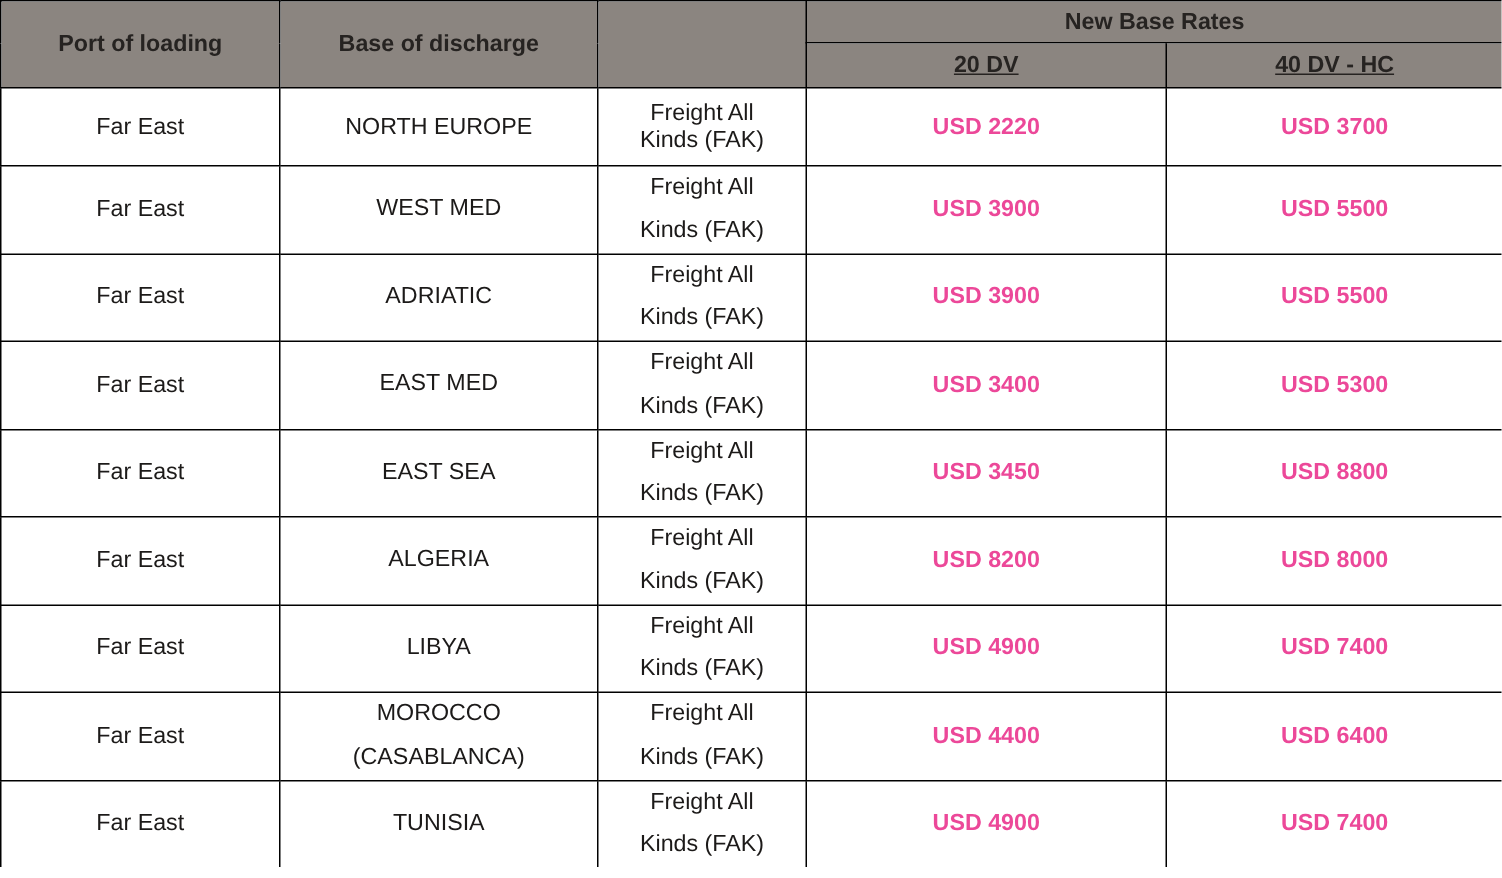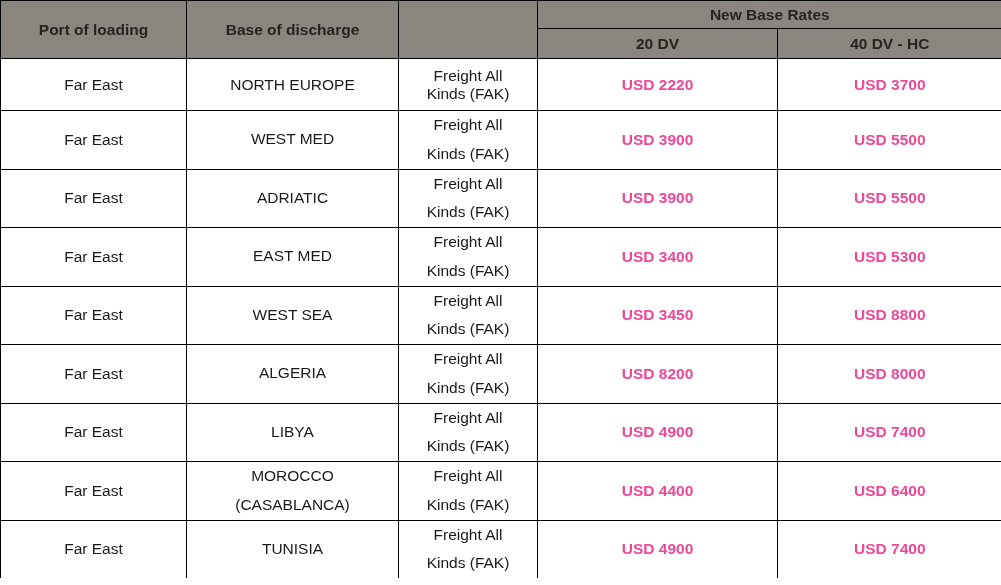--- a/index.html
+++ b/index.html
@@ -36,21 +36,21 @@
   
   table.rates th:last-child, table.rates td:last-child { border-right: none; }
   table.rates tr:last-child td { border-bottom: none; }
 
   thead th {
     background: #8b8580;
     color: #262321;
     font-weight: 700;
   }
   tr.hrow-top th { height: 27px; }
-  tr.hrow-sub th { height: 29px; }
+  tr.hrow-sub th { height: 29px; text-decoration: underline; }
 
   td.multiline { white-space: pre-line; line-height: 1.85; }
   tr.tight td.multiline { line-height: 1.15; }
 
   td.rate { font-weight: 700; color: #ec4899; }
 
   tr.row-1 td { height: 51px; }
   tr.row-n td { height: 57.5px; }
 </style>
 </head>
@@ -104,21 +104,21 @@
     <tr class="row-n">
       <td>Far East</td>
       <td class="multiline">EAST MED</td>
       <td class="multiline">Freight All
 Kinds (FAK)</td>
       <td class="rate">USD 3400</td>
       <td class="rate">USD 5300</td>
     </tr>
     <tr class="row-n">
       <td>Far East</td>
-      <td class="multiline">WEST SEA</td>
+      <td class="multiline">EAST SEA</td>
       <td class="multiline">Freight All
 Kinds (FAK)</td>
       <td class="rate">USD 3450</td>
       <td class="rate">USD 8800</td>
     </tr>
     <tr class="row-n">
       <td>Far East</td>
       <td class="multiline">ALGERIA</td>
       <td class="multiline">Freight All
 Kinds (FAK)</td>

